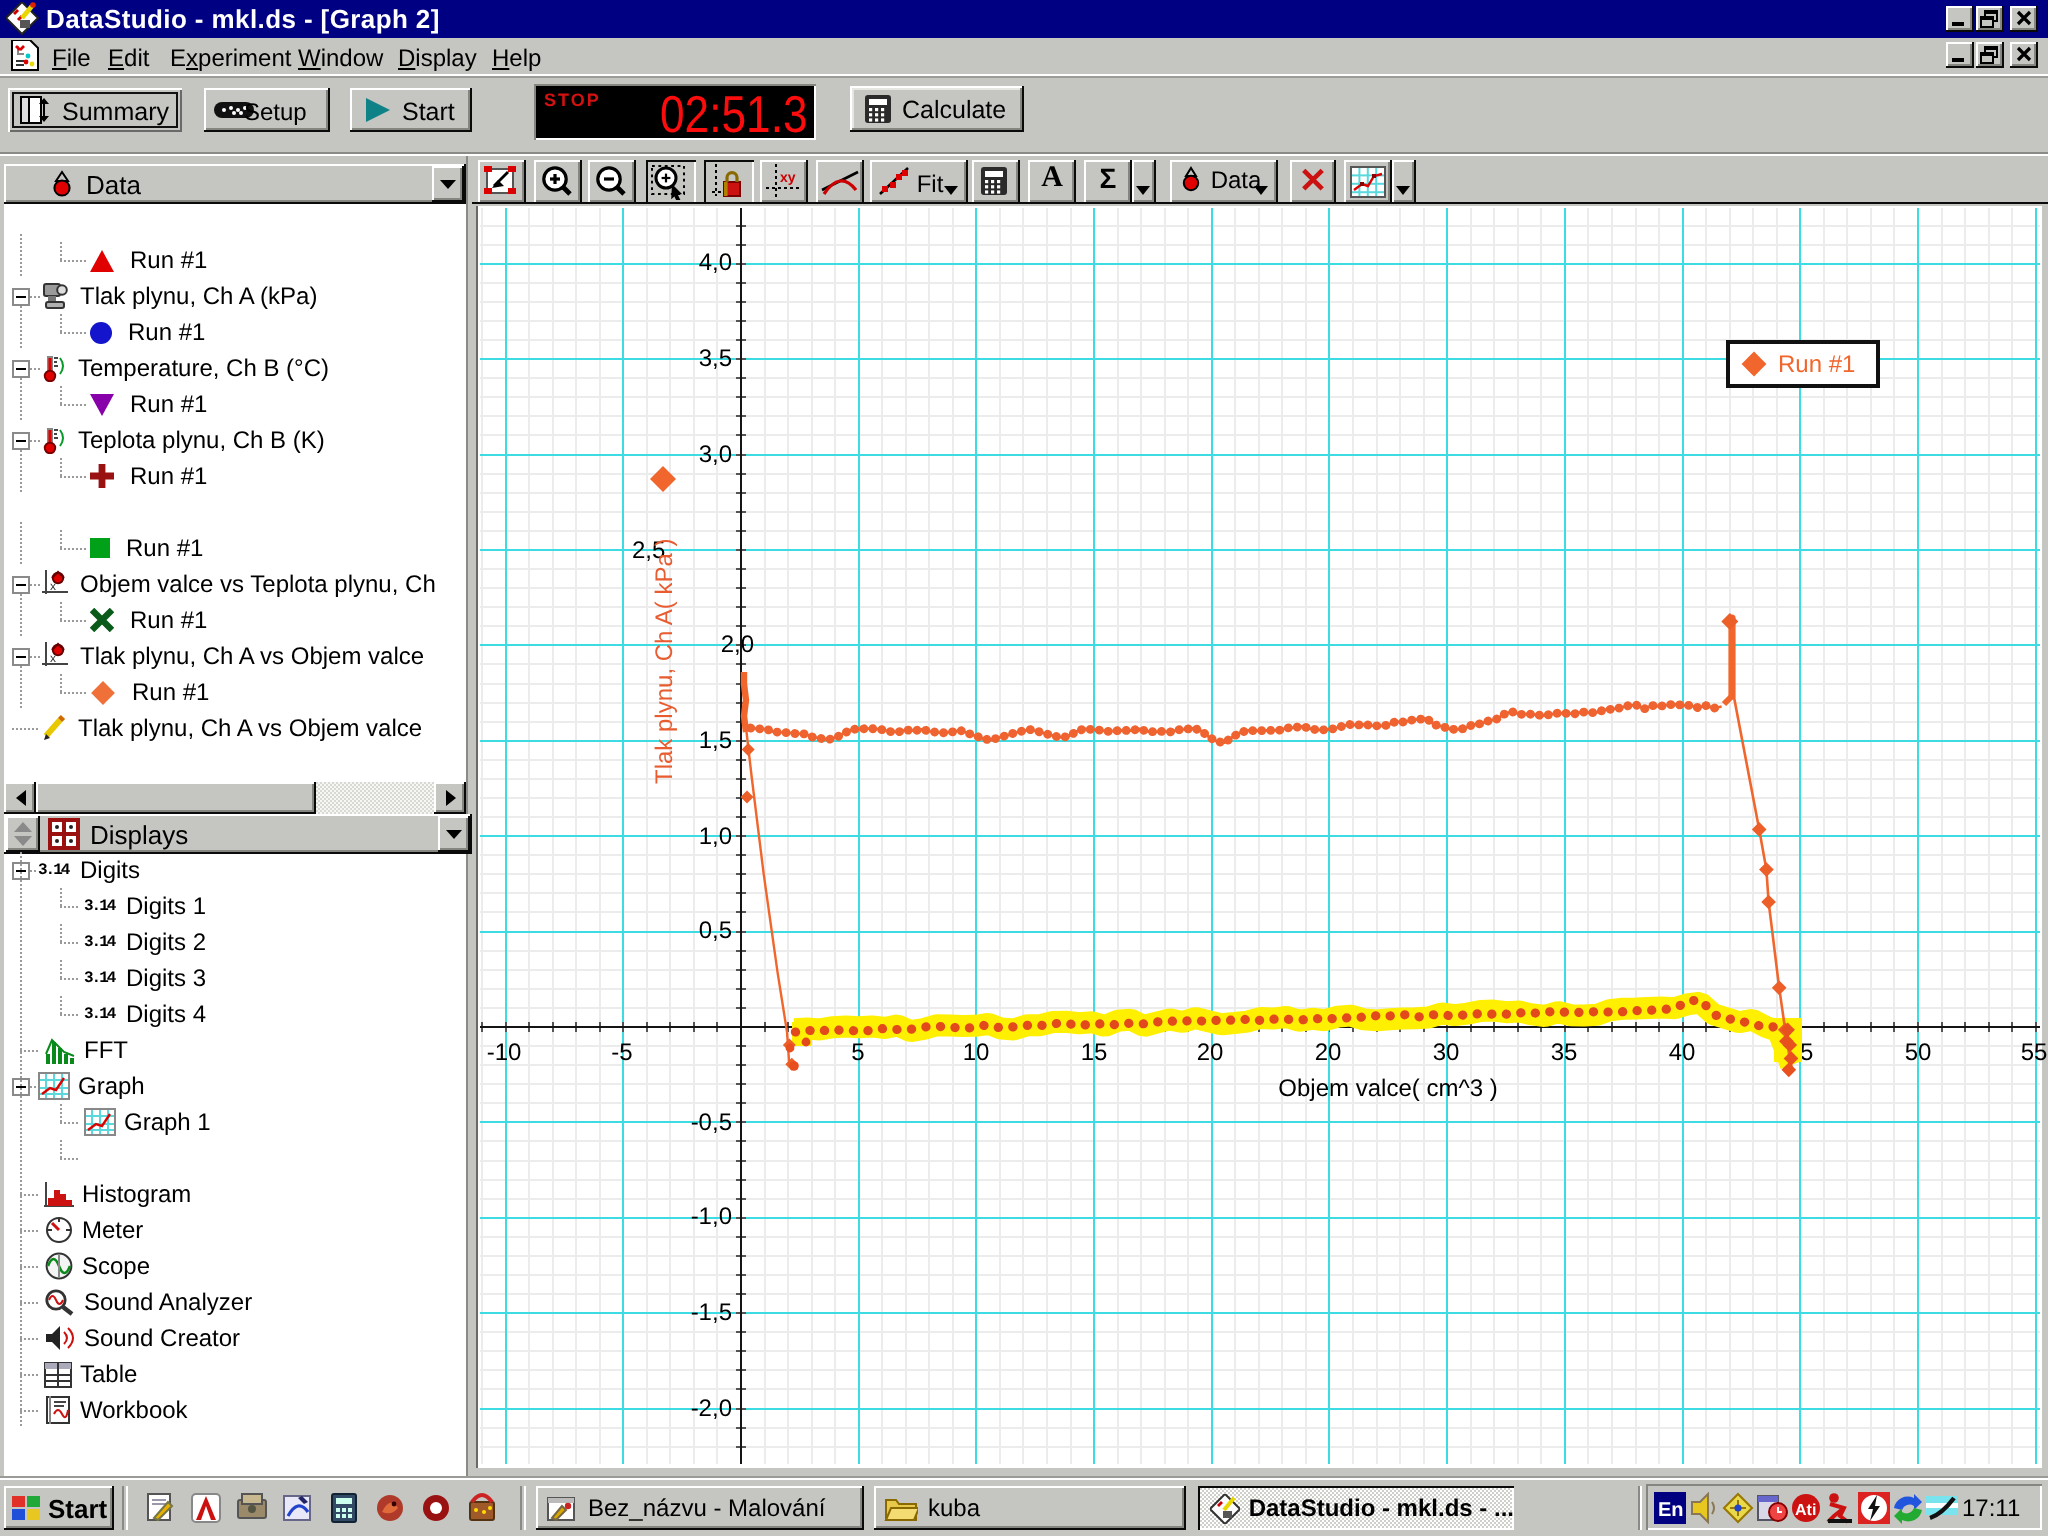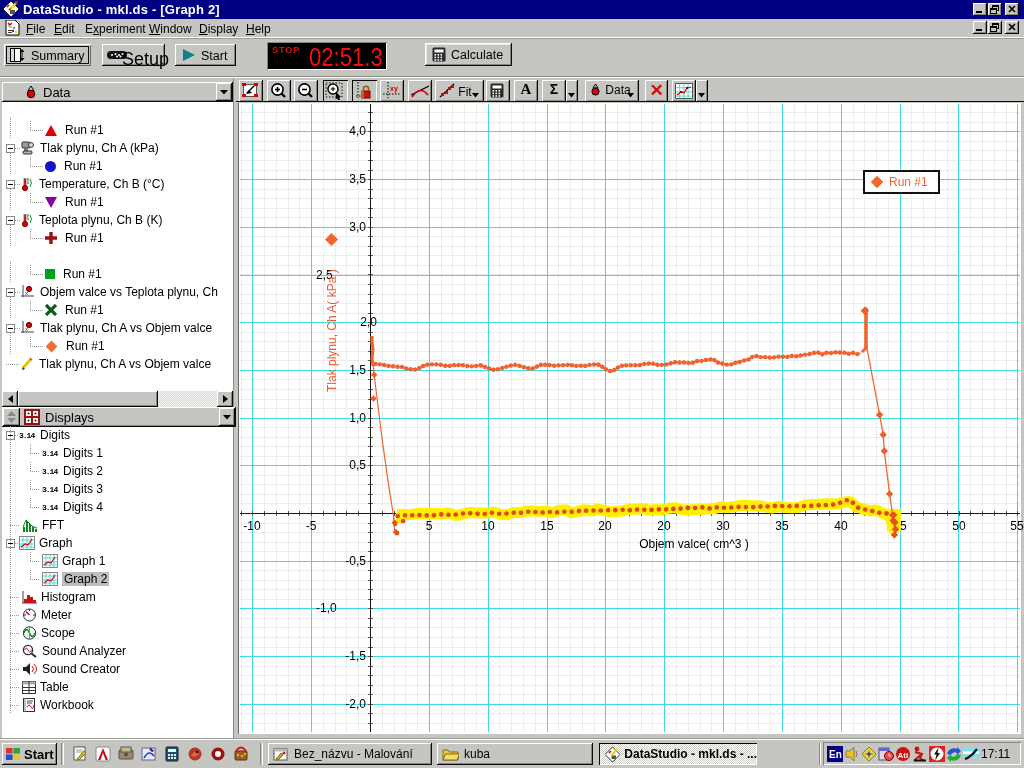--- a/index.html
+++ b/index.html
@@ -83,29 +83,29 @@
 <div class="a btn" style="left:102px;top:44px;width:63px;height:22px">
 <svg class="a" style="left:5px;top:6px" width="21" height="10">
       <rect x="0" y="1" width="20" height="8" rx="4" fill="#111"></rect>
       <circle cx="5" cy="5" r="1" fill="#fff"></circle>
       <circle cx="8.5" cy="4" r="1" fill="#fff"></circle>
       <circle cx="12" cy="5" r="1" fill="#fff"></circle>
       <circle cx="15.5" cy="4" r="1" fill="#fff"></circle>
       <circle cx="10" cy="6.5" r="1" fill="#fff"></circle>
       <circle cx="13.5" cy="6.5" r="1" fill="#fff"></circle>
     </svg>
-<div class="a" style="left:20px;top:5px;font-size:18px">Setup</div>
+<div class="a" style="left:20px;top:5px;font-size:12px">Setup</div>
   </div>
 <div class="a btn" style="left:175px;top:44px;width:61px;height:22px">
 <svg class="a" style="left:7px;top:5px" width="14" height="12">
       <polygon points="1,0 13,6 1,12" fill="#0e8286"></polygon>
     </svg>
 <div class="a" style="left:26px;top:5px;font-size:12.5px">Start</div>
   </div>
-<div class="a ps" style="left:267px;top:42px;width:120px;height:28px;background:#000">
+<div class="a ps" style="left:267px;top:42px;width:141px;height:28px;background:#000">
 <div class="a" style="left:5px;top:3px;color:#d31111;font-weight:700;font-size:9px;letter-spacing:1px">STOP</div>
 <div class="a" style="right:4px;top:0px;color:#fb0d0d;font-size:26px;font-weight:400;transform:scaleX(.85);transform-origin:100% 0">02:51.3</div>
   </div>
 <div class="a btn" style="left:425px;top:43px;width:87px;height:23px;box-shadow:inset -1px -1px #0a0a0a,inset 1px 1px #fff,inset -2px -2px #868681,inset 2px 2px #e6e6e2">
 <svg class="a" style="left:7px;top:4px" width="15" height="15">
       <rect x="0.5" y="0.5" width="13" height="14" rx="1.5" fill="#2a2a2a"></rect>
       <rect x="2.5" y="2.5" width="9" height="3" fill="#fff"></rect>
       <g fill="#fff">
         <rect x="2.5" y="7" width="1.6" height="1.6"></rect>
         <rect x="5.5" y="7" width="1.6" height="1.6"></rect>
@@ -274,21 +274,21 @@
 <div class="a" style="left:240px;top:513px;width:780px;height:1px;background:#141414"></div>
 <div class="a" style="left:316px;top:124px;width:50px;text-align:right;font-size:12px">4,0</div>
 <div class="a" style="left:316px;top:172px;width:50px;text-align:right;font-size:12px">3,5</div>
 <div class="a" style="left:316px;top:220px;width:50px;text-align:right;font-size:12px">3,0</div>
 <div class="a" style="left:316px;top:268px;width:50px;text-align:left;font-size:12px">2,5</div>
 <div class="a" style="left:327px;top:315px;width:50px;text-align:right;font-size:12px">2,0</div>
 <div class="a" style="left:316px;top:363px;width:50px;text-align:right;font-size:12px">1,5</div>
 <div class="a" style="left:316px;top:411px;width:50px;text-align:right;font-size:12px">1,0</div>
 <div class="a" style="left:316px;top:458px;width:50px;text-align:right;font-size:12px">0,5</div>
 <div class="a" style="left:316px;top:554px;width:50px;text-align:right;font-size:12px">-0,5</div>
-<div class="a" style="left:316px;top:601px;width:50px;text-align:left;font-size:12px">-1,0</div>
+<div class="a" style="left:316px;top:601px;width:50px;text-align:right;font-size:12px">-1,0</div>
 <div class="a" style="left:316px;top:649px;width:50px;text-align:right;font-size:12px">-1,5</div>
 <div class="a" style="left:316px;top:697px;width:50px;text-align:right;font-size:12px">-2,0</div>
 <div class="a" style="left:237px;top:519px;width:30px;text-align:center;font-size:12px">-10</div>
 <div class="a" style="left:296px;top:519px;width:30px;text-align:center;font-size:12px">-5</div>
 <div class="a" style="left:414px;top:519px;width:30px;text-align:center;font-size:12px">5</div>
 <div class="a" style="left:473px;top:519px;width:30px;text-align:center;font-size:12px">10</div>
 <div class="a" style="left:532px;top:519px;width:30px;text-align:center;font-size:12px">15</div>
 <div class="a" style="left:590px;top:519px;width:30px;text-align:center;font-size:12px">20</div>
 <div class="a" style="left:649px;top:519px;width:30px;text-align:center;font-size:12px">20</div>
 <div class="a" style="left:708px;top:519px;width:30px;text-align:center;font-size:12px">30</div>
@@ -658,37 +658,20 @@
           <line x1="1" y1="11" x2="15" y2="11"></line>
         </g>
         <polyline points="2,11 6,8 9,9 13,3" fill="none" stroke="#d00" stroke-width="1.2"></polyline>
       </svg>
       <div style="width:4px"></div>
       <span style="">Graph 1</span>
     </div>
 <div class="a dotv" style="left:8px;top:126px;width:1px;height:18px"></div>
 <div class="a dotv" style="left:28px;top:144px;width:1px;height:9px"></div>
 <div class="a doth" style="left:28px;top:153px;width:10px;height:1px"></div>
-<div class="row" style="top:144px">
-      <div style="width:40px"></div>
-      <svg width="16" height="14" style="flex:none">
-        <rect x="0.5" y="0.5" width="15" height="13" fill="#fff" stroke="#888"></rect>
-        <g stroke="#5ad8dc">
-          <line x1="4" y1="1" x2="4" y2="13"></line>
-          <line x1="8" y1="1" x2="8" y2="13"></line>
-          <line x1="12" y1="1" x2="12" y2="13"></line>
-          <line x1="1" y1="4" x2="15" y2="4"></line>
-          <line x1="1" y1="8" x2="15" y2="8"></line>
-          <line x1="1" y1="11" x2="15" y2="11"></line>
-        </g>
-        <polyline points="2,11 6,8 9,9 13,3" fill="none" stroke="#d00" stroke-width="1.2"></polyline>
-      </svg>
-      <div style="width:4px"></div>
-      <span style="background:#bdbdbd;padding:0 2px">Graph 2</span>
-    </div>
 <div class="a dotv" style="left:8px;top:144px;width:1px;height:18px"></div>
 <div class="a doth" style="left:8px;top:171px;width:10px;height:1px"></div>
 <div class="row" style="top:162px">
       <div style="width:20px"></div>
       <svg width="15" height="13" style="flex:none">
         <line x1="1" y1="0" x2="1" y2="12" stroke="#444"></line>
         <line x1="0" y1="12" x2="15" y2="12" stroke="#444"></line>
         <g fill="#cc1111">
           <rect x="2" y="8" width="3" height="4"></rect>
           <rect x="5" y="4" width="3" height="8"></rect>

